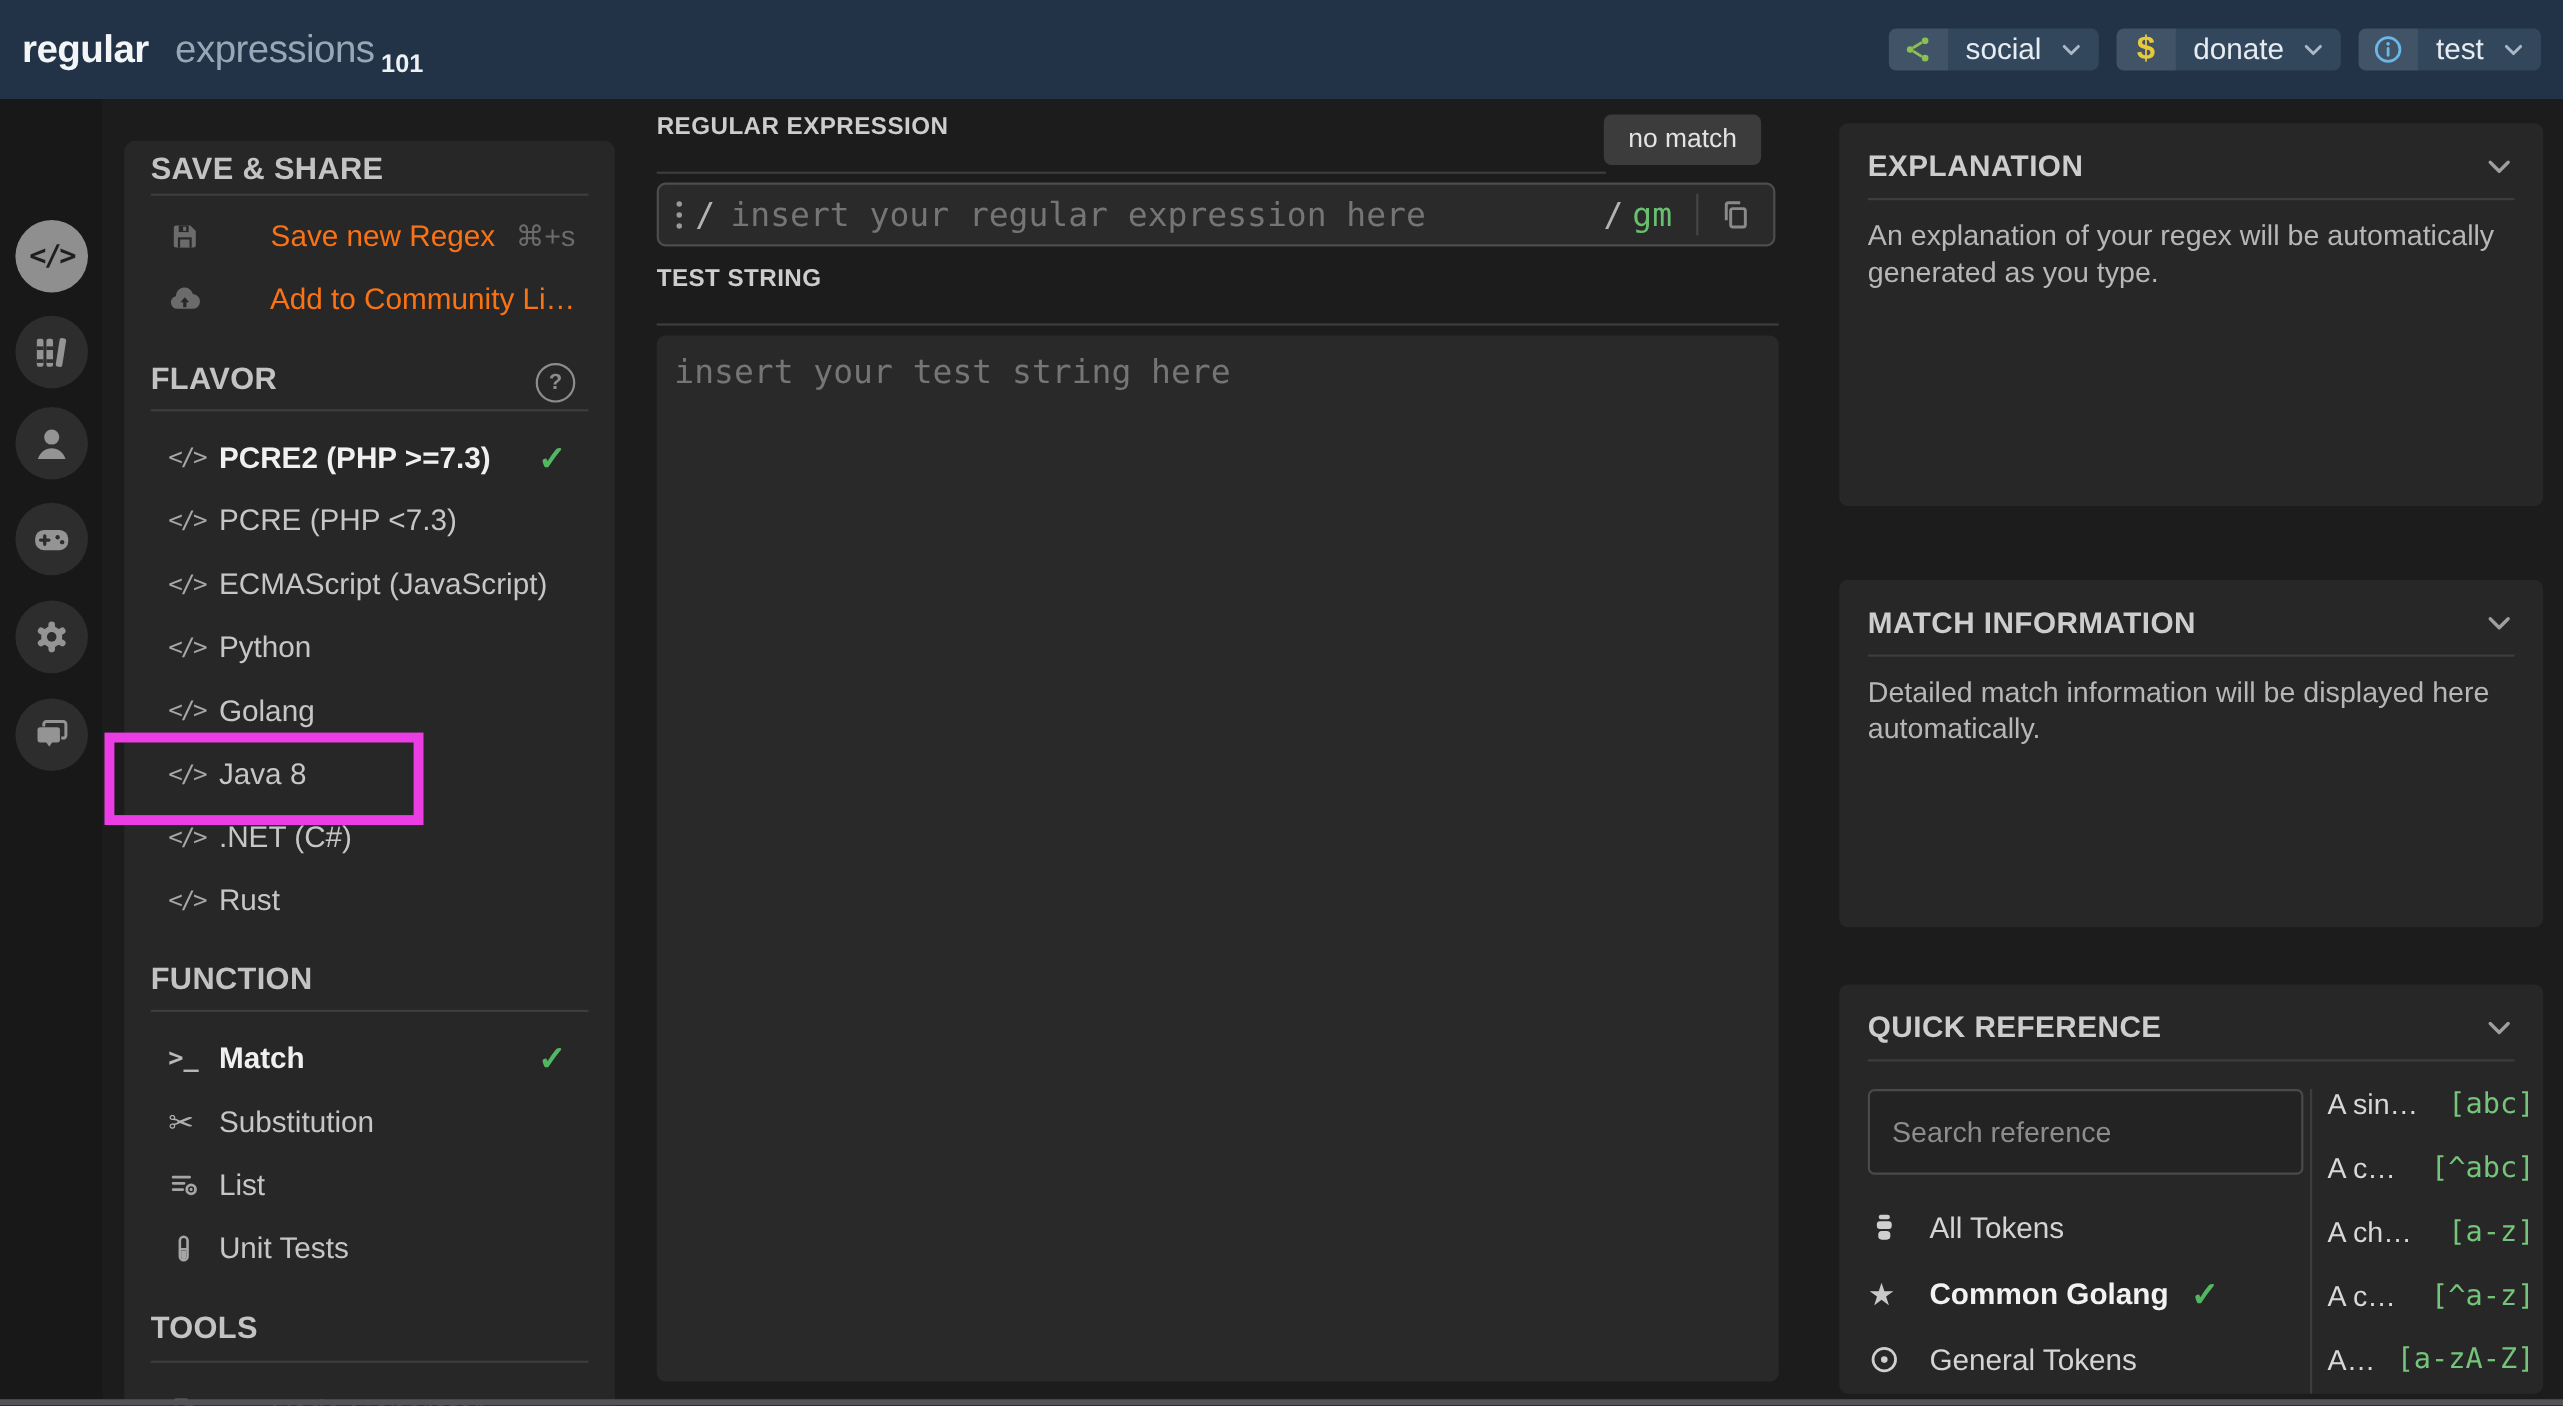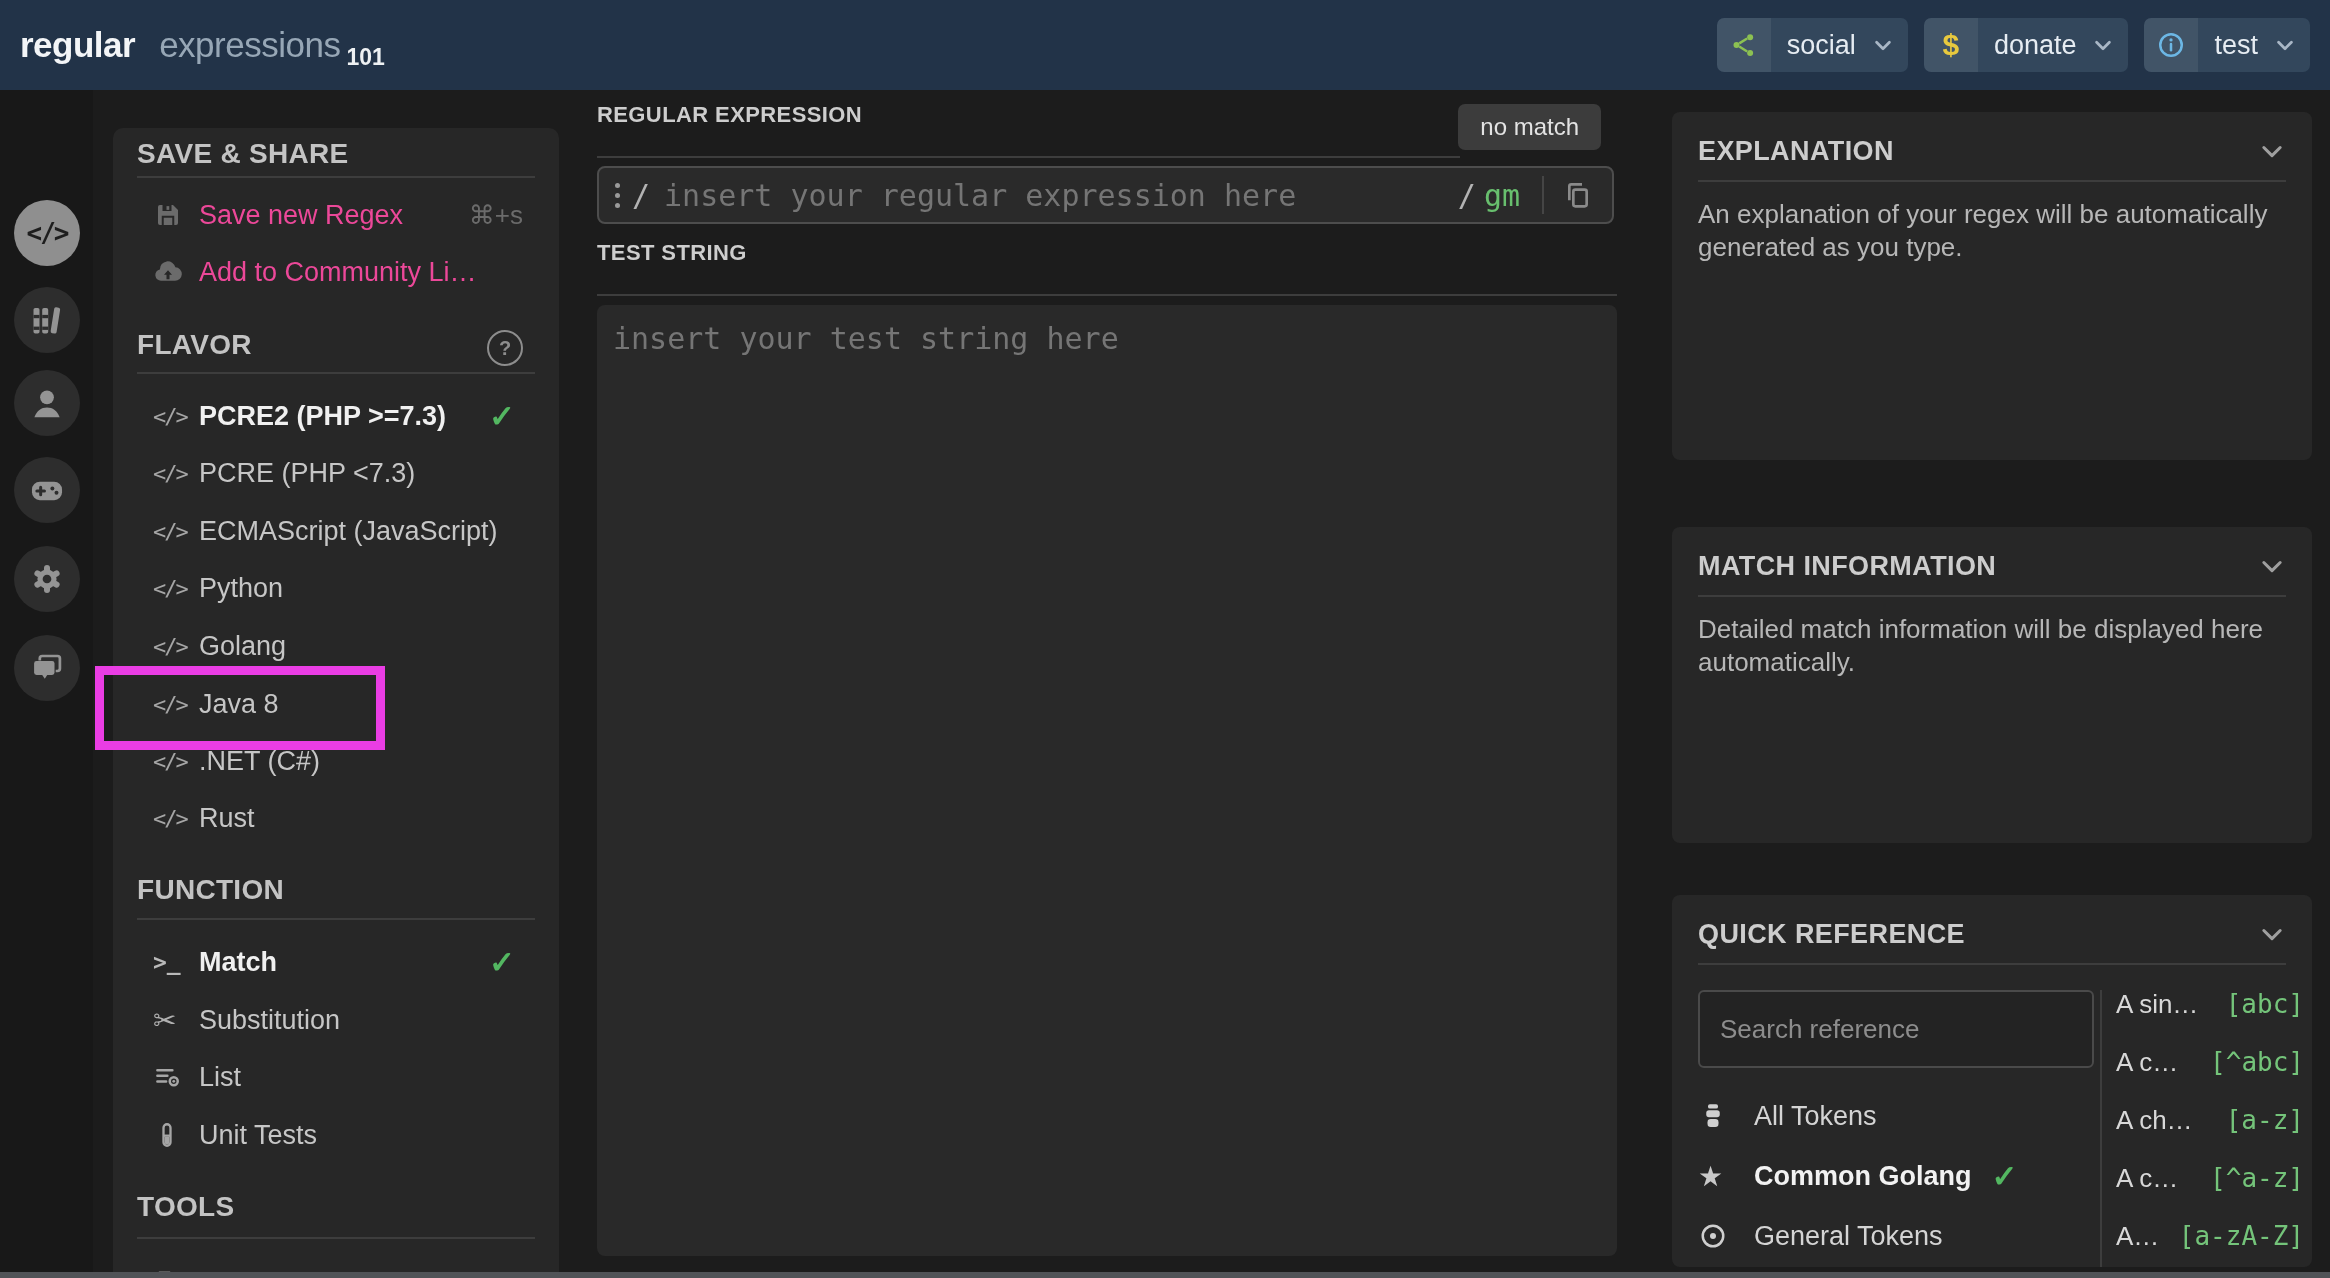--- a/index.html
+++ b/index.html
@@ -8,21 +8,21 @@
   .mono{font-family:"DejaVu Sans Mono",monospace;}
 
   
   .topbar{position:absolute;left:0;top:0;width:100%;height:90px;background:#223348;
           display:flex;align-items:center;justify-content:space-between;box-sizing:border-box;padding:0 20px;}
   .logo{display:flex;align-items:flex-end;cursor:pointer;}
   .lg1{font-size:35px;font-weight:700;color:#f3f5f7;letter-spacing:-0.5px;}
   .lg2{font-size:35px;font-weight:400;color:#97a7b6;margin-left:24px;letter-spacing:-0.5px;}
   .lg3{font-size:23px;font-weight:600;color:#eef1f3;margin-left:6px;position:relative;top:6px;}
   .topbtns{display:flex;gap:16px;}
-  .topbtn{display:flex;align-items:center;height:54px;background:#33475c;border-radius:7px;overflow:hidden;cursor:pointer;}
+  .topbtn{display:flex;align-items:center;height:38px;background:#33475c;border-radius:7px;overflow:hidden;cursor:pointer;}
   .topbtn .ic{width:54px;height:54px;display:flex;align-items:center;justify-content:center;background:rgba(255,255,255,.07);}
   .topbtn .lbl{font-size:27px;color:#e6ecf2;padding:0 8px 0 16px;}
   .topbtn .chev{width:38px;display:flex;justify-content:center;color:#a9b7c6;margin-right:6px;}
   .dollar{font-size:30px;font-weight:700;color:#e8c93e;}
 
   
   .iconrail{position:absolute;left:0;top:90px;width:93px;height:1188px;background:#181818;}
   .cir{position:absolute;left:14px;width:66px;height:66px;border-radius:50%;background:#2d2d2d;color:#949494;
        display:flex;align-items:center;justify-content:center;cursor:pointer;}
   .cir.active{background:#8f8f8f;color:#1e1e1e;}
@@ -31,21 +31,21 @@
   
   .sidecard{position:absolute;left:113px;top:128px;width:446px;height:1150px;background:#272727;
             border-radius:10px 10px 0 0;overflow:hidden;}
   .sec-h{position:absolute;left:24px;right:24px;height:40px;display:flex;align-items:center;
          font-size:28px;font-weight:700;color:#c3c3c3;letter-spacing:.3px;}
   .sdiv{position:absolute;left:24px;right:24px;height:2px;background:#3d3d3d;}
   .srow{position:absolute;left:40px;right:36px;height:44px;display:flex;align-items:center;cursor:pointer;}
   .sic{width:46px;display:flex;align-items:center;color:#a6a6a6;}
   .srow.muted,.srow.muted .sic{color:#6b6b6b;}
   .slabel{font-size:27px;color:#c6c6c6;white-space:nowrap;}
-  .srow.muted .slabel{color:#ec4899;}
+  .srow.muted .slabel{color:#f97316;margin-left:47px;}
   .srow.sel .slabel{font-weight:700;color:#f0f0f0;}
   .shortcut{margin-left:auto;font-size:26px;color:#6b6b6b;}
   .fico{font-family:"DejaVu Sans Mono",monospace;font-size:22px;color:#a6a6a6;letter-spacing:-2px;}
   .check{margin-left:auto;font-size:31px;color:#53b761;font-weight:700;margin-right:8px;}
   .check.inline{margin-left:20px;margin-right:0;}
   .qmark{position:absolute;right:36px;width:32px;height:32px;border:2.5px solid #8d8d8d;border-radius:50%;
          color:#8d8d8d;font-size:20px;font-weight:700;display:flex;align-items:center;justify-content:center;cursor:pointer;}
 
   
   .ann{position:absolute;left:95px;top:666px;width:290px;height:84px;border:9px solid #ea3de4;

